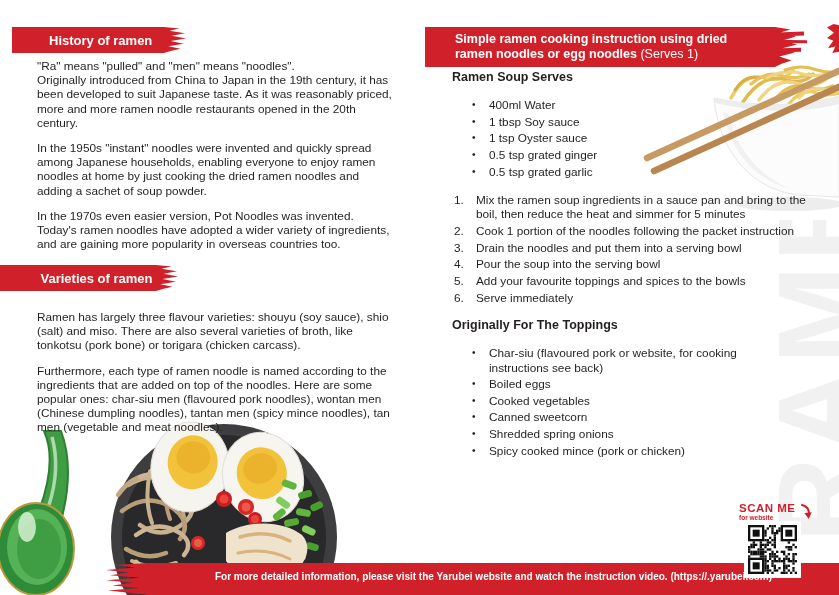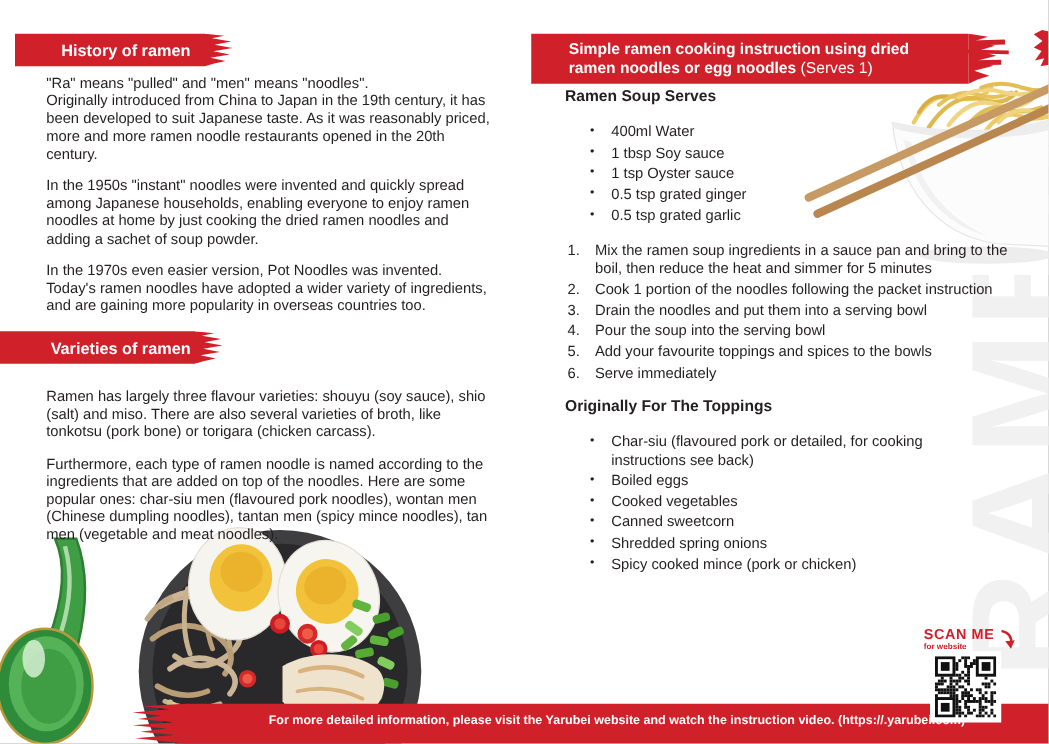--- a/index.html
+++ b/index.html
@@ -259,21 +259,21 @@
     <li>Mix the ramen soup ingredients in a sauce pan and bring to the boil, then reduce the heat and simmer for 5 minutes</li>
         <li>Cook 1 portion of the noodles following the packet instruction</li>
         <li>Drain the noodles and put them into a serving bowl</li>
         <li>Pour the soup into the serving bowl</li>
         <li>Add your favourite toppings and spices to the bowls</li>
         <li>Serve immediately</li>
       </ol>
     <h3 class="toppings-h">Originally For The Toppings</h3>
     <ul class="bullets toppings">
 
-    <li>Char-siu (flavoured pork or detailed, for cooking instructions see back)</li>
+    <li>Char-siu (flavoured pork or website, for cooking instructions see back)</li>
         <li>Boiled eggs</li>
         <li>Cooked vegetables</li>
         <li>Canned sweetcorn</li>
         <li>Shredded spring onions</li>
         <li>Spicy cooked mince (pork or chicken)</li>
       </ul>
   </div>
 
   <div class="scanme">
     <div class="t1">SCAN ME</div>

